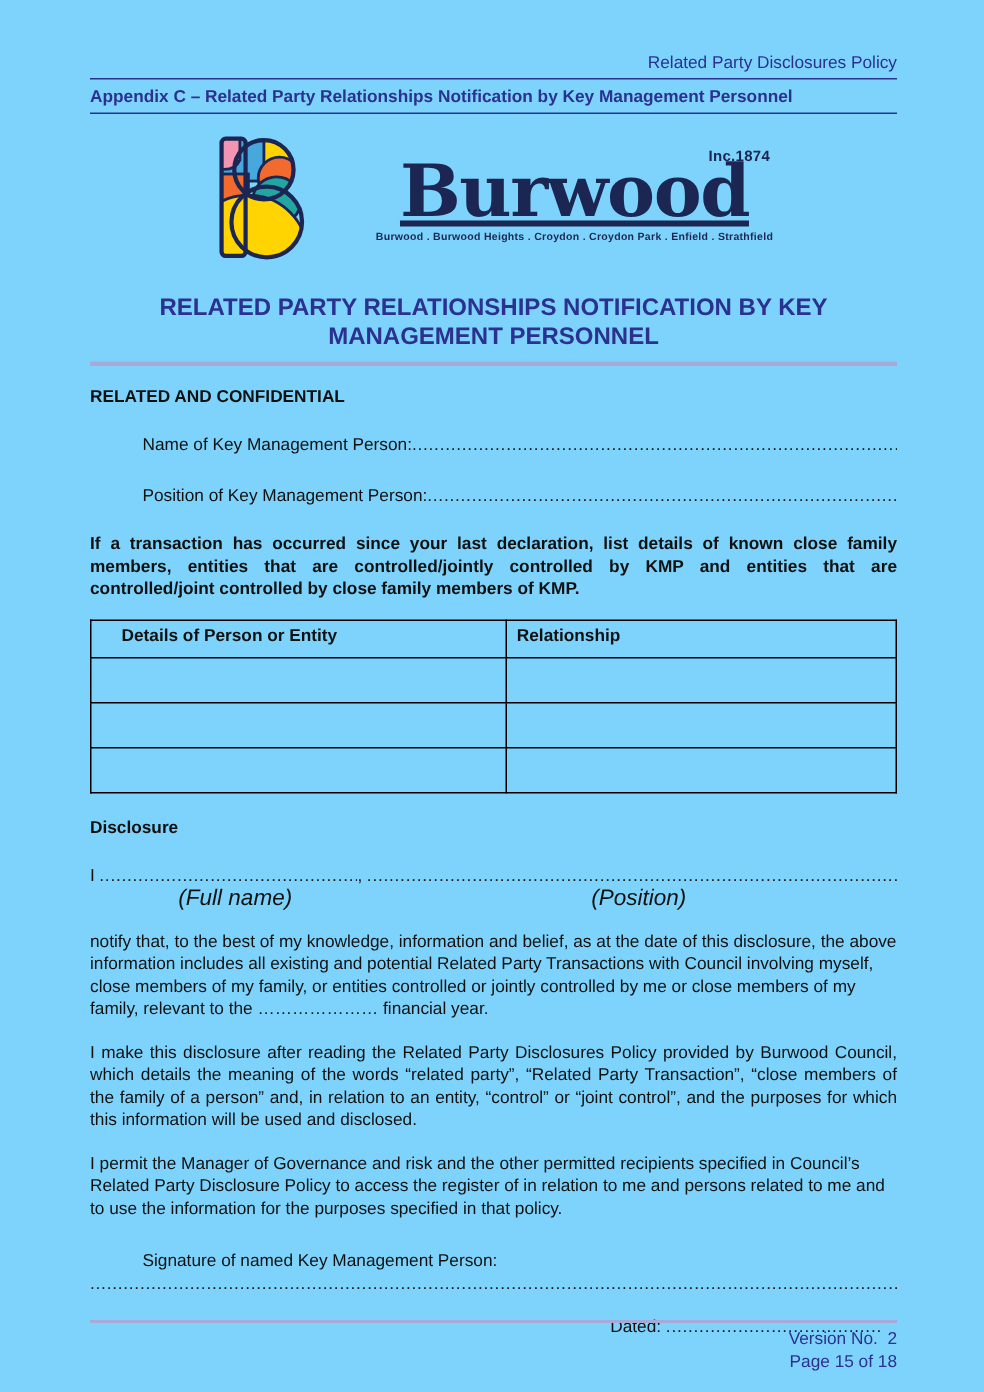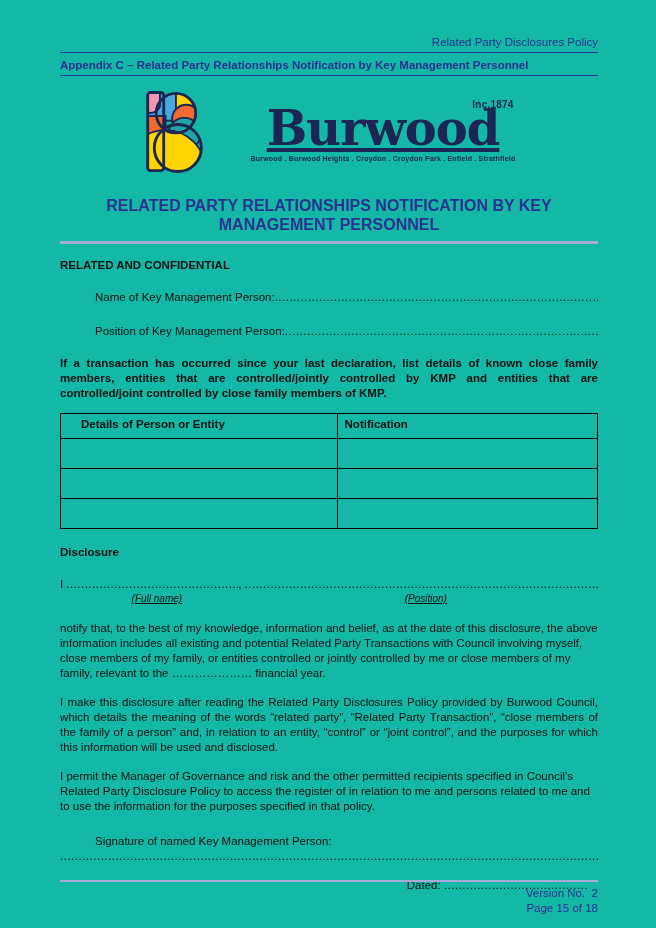--- a/index.html
+++ b/index.html
@@ -1,21 +1,21 @@
 <!DOCTYPE html>
 <html><head>
 <meta charset="utf-8">
 <style>
   * { margin: 0; padding: 0; box-sizing: border-box; }
   html, body { background: #ffffff; }
   body { font-family: "Liberation Sans", sans-serif; color: #111; }
   .page {
     position: relative;
     width: 656px; height: 928px;
-    background: #14b8a6;
+    background: #7dd3fc;
     padding: 36px 58px 0 60px;
     overflow: hidden;
   }
   
   .hdr-policy {
     text-align: right; color: #2B3191; font-size: 11.5px;
     padding-bottom: 4px; border-bottom: 1px solid #2B3191;
   }
   .hdr-appendix {
     margin-top: 6px; color: #2B3191; font-size: 11.5px; font-weight: bold;
@@ -57,21 +57,21 @@
   .kmp-table th { font-weight: bold; height: 25px; }
   .kmp-table td { height: 30px; }
   .kmp-table .col-details { width: 51.5%; padding-left: 20px; }
   
   .disclosure-h { margin-top: 17px; font-weight: bold; font-size: 11.5px; }
   .i-line { margin-top: 19px; display: flex; font-size: 11.5px; line-height: 15px; }
   .i-prefix { white-space: nowrap; padding-right: 3px; }
   .i-dots-1 { flex: 0 0 32%; }
   .i-comma { white-space: nowrap; padding-right: 3px; }
   .i-dots-2 { flex: 1 1 auto; }
-  .caption-row { display: flex; font-size: 10px; font-style: italic; line-height: 13px; text-decoration: underline; }
+  .caption-row { display: flex; font-size: 15px; font-style: italic; line-height: 13px; }
   .caption-1 { flex: 0 0 36%; text-align: center; }
   .caption-2 { flex: 1 1 auto; text-align: center; }
   .body-para { margin-top: 14px; font-size: 11.5px; line-height: 15px; }
   .body-para.first { margin-top: 16px; }
   .body-para.justify { text-align: justify; }
   .sig-line { margin-top: 20px; flex-direction: column; }
   .dated-line { margin-top: 14px; display: block; text-align: right; font-size: 11.5px; line-height: 15px; padding-right: 10px; }
   .dated-dots { letter-spacing: 0.5px; }
   
   .footer {
@@ -133,21 +133,21 @@
     <span class="field-label">Position of Key Management Person: </span>
     <span class="dots">..............................................................................................................................................................</span>
   </div>
 
   <div class="intro-para">If a transaction has occurred since your last declaration, list details of known close family members, entities that are controlled/jointly controlled by KMP and entities that are controlled/joint controlled by close family members of KMP.</div>
 
   <table class="kmp-table">
     <thead>
       <tr>
         <th class="col-details">Details of Person or Entity</th>
-        <th>Notification</th>
+        <th>Relationship</th>
       </tr>
     </thead>
     <tbody>
       <tr>
         <td></td>
         <td></td>
       </tr>
       <tr>
         <td></td>
         <td></td>

